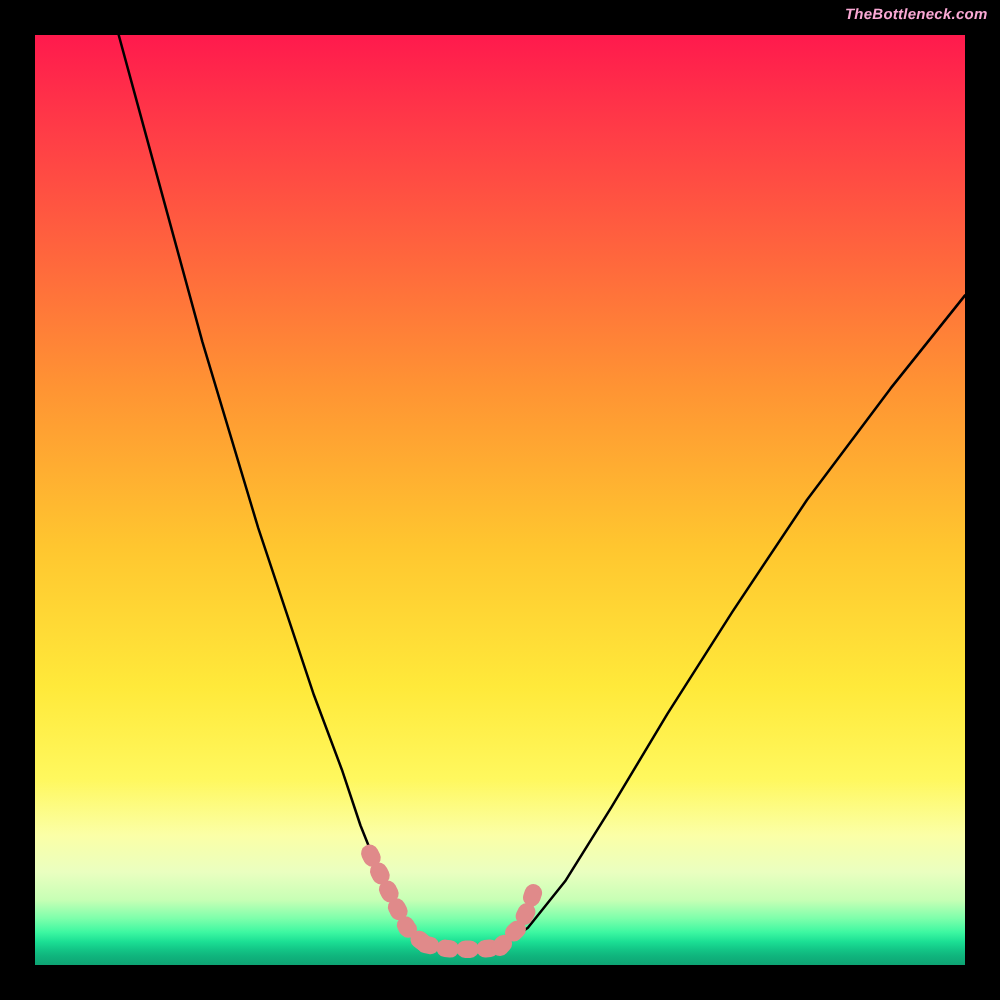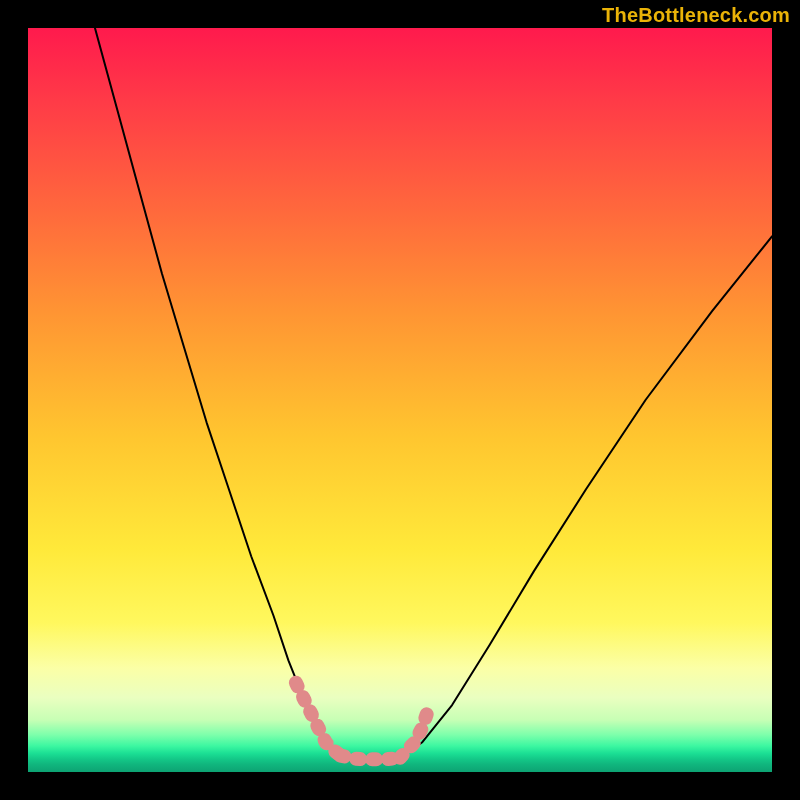--- a/index.html
+++ b/index.html
@@ -14,25 +14,26 @@
   .frame {
     position: relative;
     width: 800px;
     height: 800px;
     background: #000000;
   }
   .watermark {
     position: absolute;
     top: 4px;
     right: 10px;
-    color: #eab308;
-    font-size: 20px;
+    color: #f9a8d4;
+    font-size: 12px;
     font-weight: 600;
     letter-spacing: 0.2px;
     z-index: 10;
+    font-style: italic;
   }
   .plot-area {
     position: absolute;
     left: 28px;
     top: 28px;
     width: 744px;
     height: 744px;
     
     background: linear-gradient(
       to bottom,

